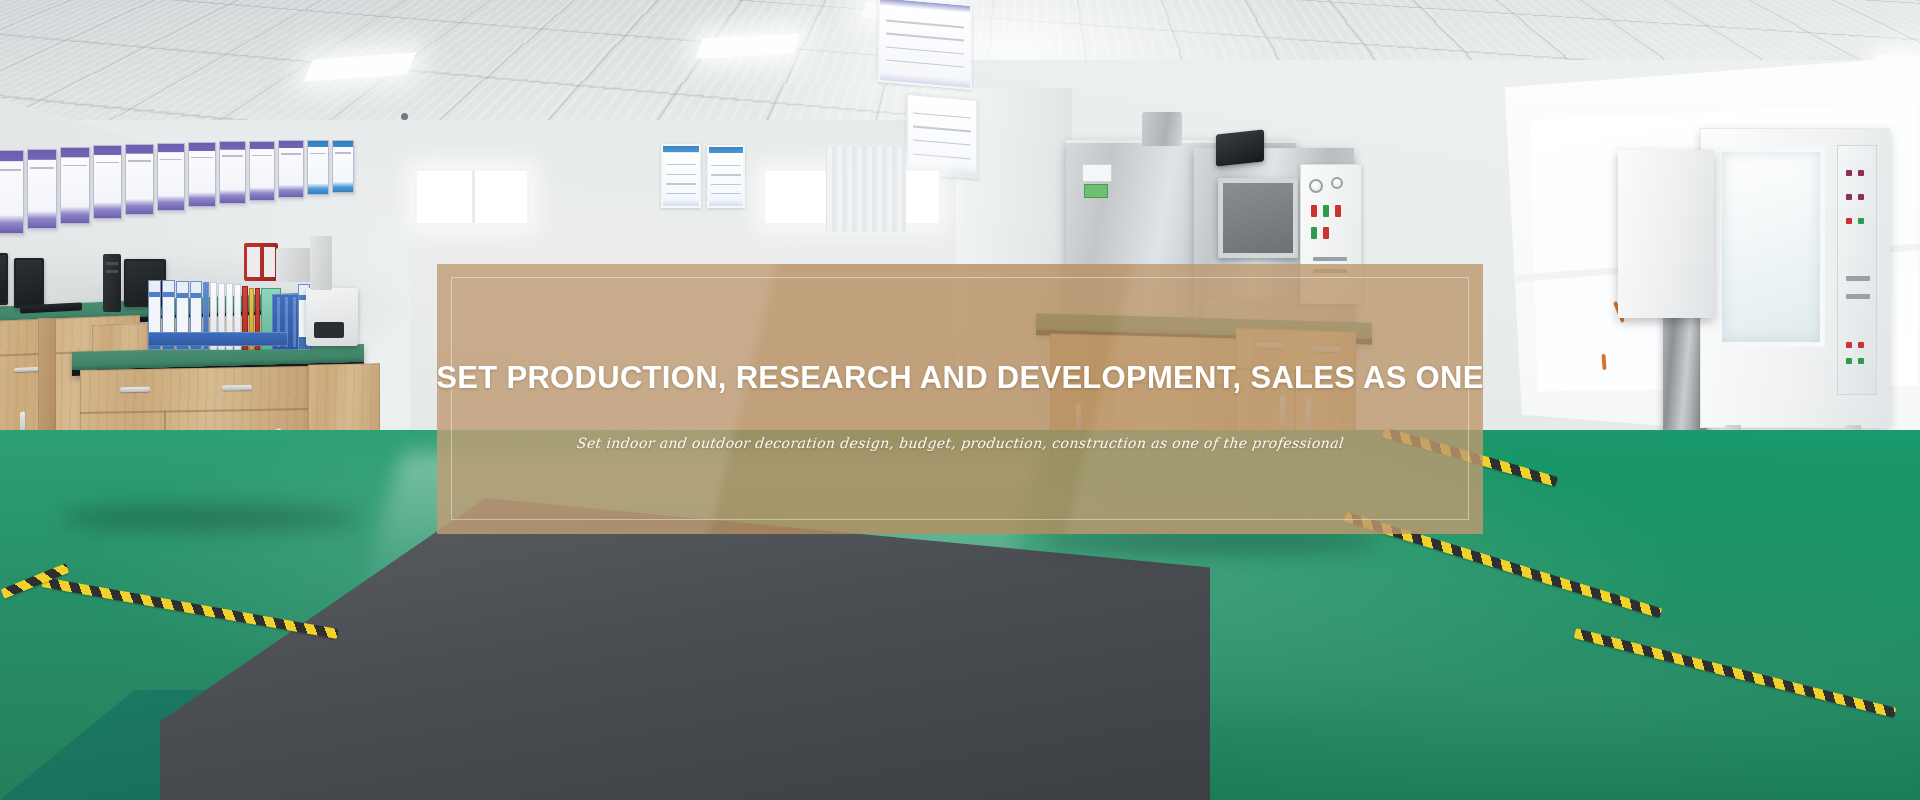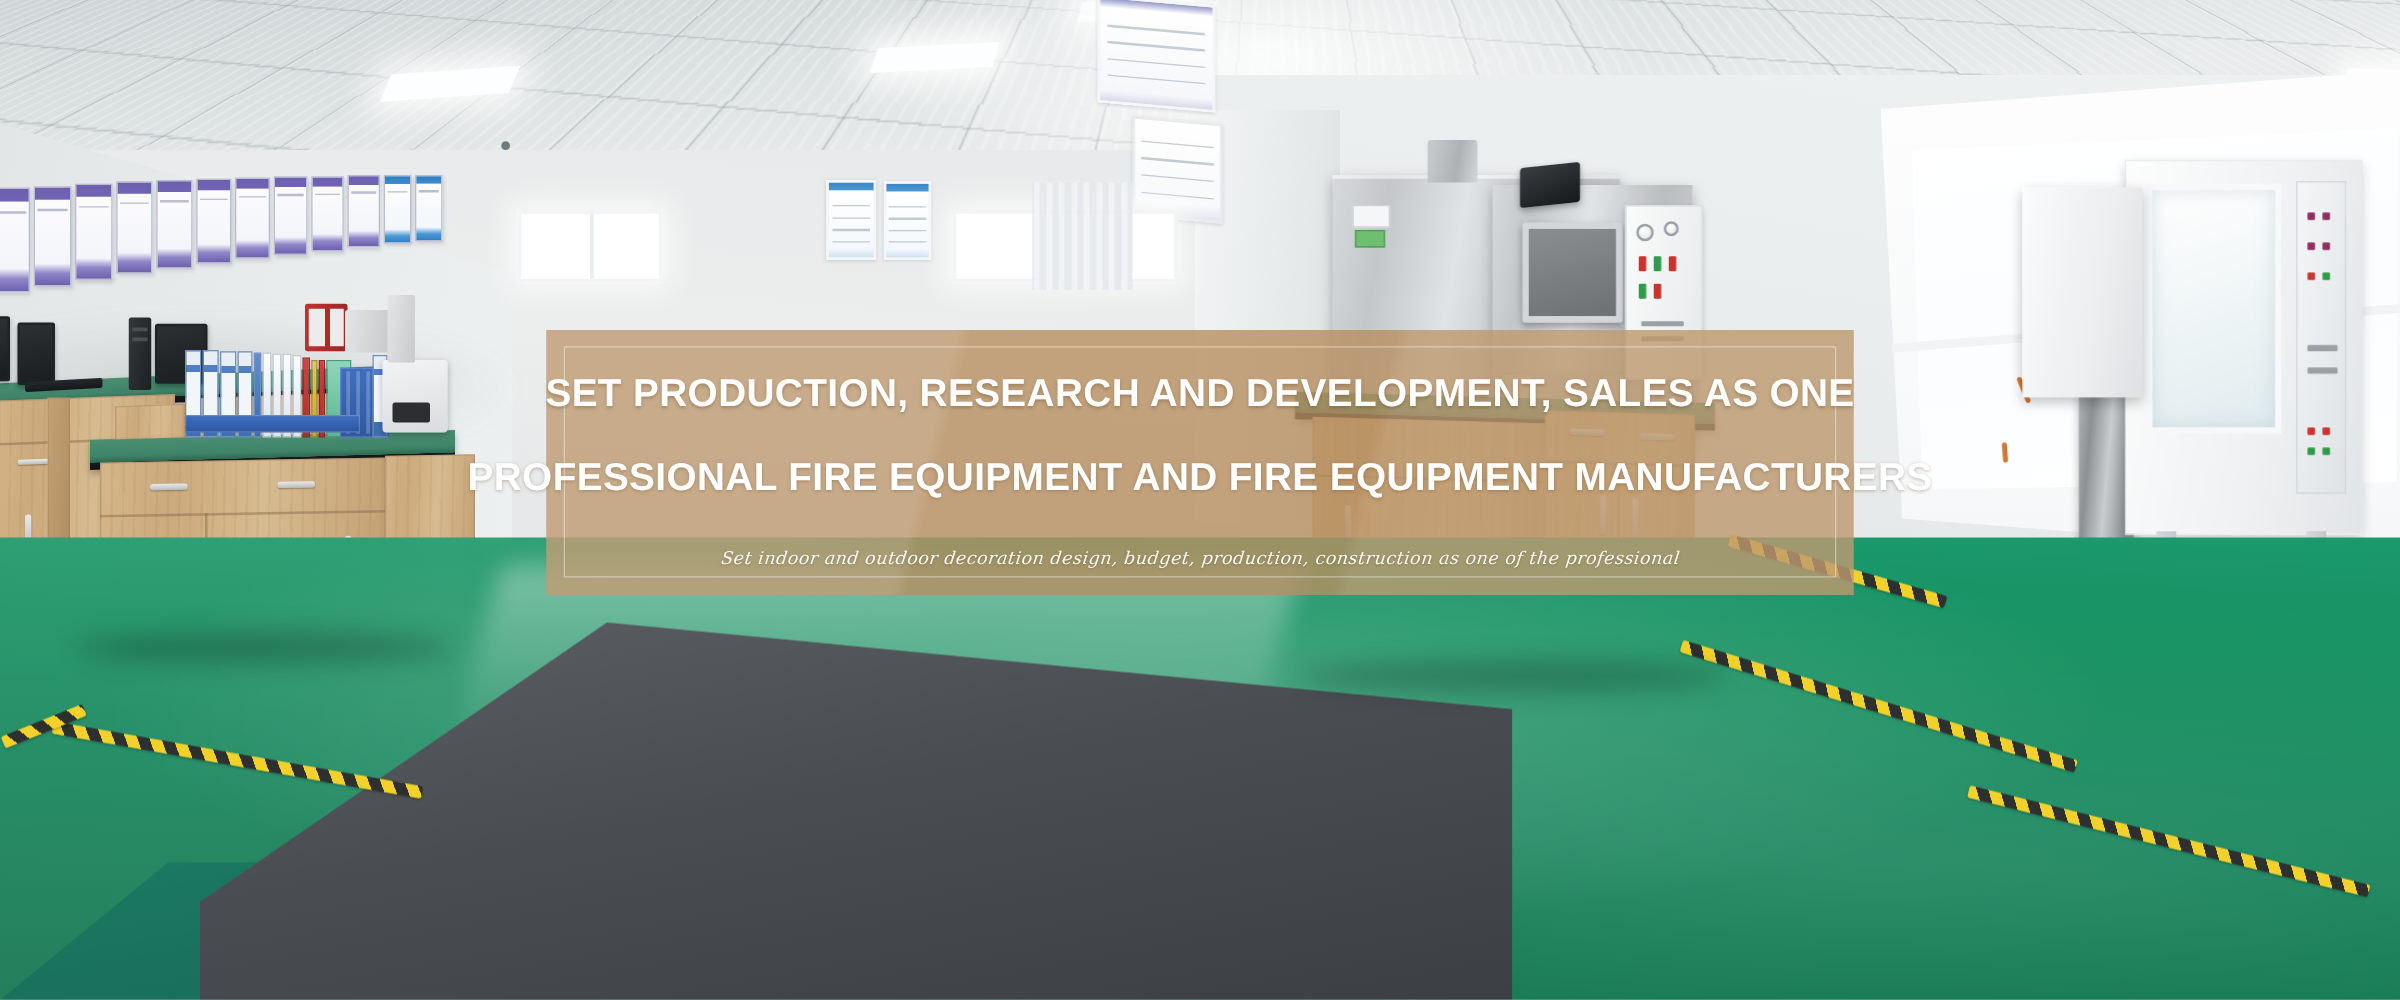--- a/index.html
+++ b/index.html
@@ -259,21 +259,21 @@
     box-shadow:0 1px 2px rgba(0,0,0,.25);
     border-radius:2px;
   }
   .kick{ position:absolute; background:#2b2f32; }
 
   
   .softshadow{ position:absolute; background:rgba(0,0,0,.22); filter:blur(10px); border-radius:50%; }
 
   
   .banner{
-    position:absolute; left:437px; top:264px; width:1046px; height:212px;
+    position:absolute; left:437px; top:264px; width:1046px; height:270px;
     background:rgba(183,143,96,.80);
     box-shadow:0 0 0 0 rgba(0,0,0,0);
   }
   .banner-gloss{
     position:absolute; left:0; top:0; width:100%; height:100%;
     background:linear-gradient(104deg, rgba(255,255,255,.10) 0 30%, rgba(255,255,255,0) 31% 62%, rgba(255,255,255,.08) 63% 100%);
     pointer-events:none;
   }
   .banner-inner{
     position:absolute; left:14px; top:13px; right:14px; bottom:14px;
@@ -573,18 +573,17 @@
 
     <div class="softshadow" style="left:60px; top:505px; width:300px; height:26px;"></div>
     <div class="softshadow" style="left:1040px; top:528px; width:340px; height:26px;"></div>
   </div>
 
   <div class="banner">
     <div class="banner-gloss"></div>
     <div class="banner-inner"></div>
     <div class="banner-content">
       <div class="bline1">SET PRODUCTION, RESEARCH AND DEVELOPMENT, SALES AS ONE</div>
-      <div class="bline2">PROFESSIONAL FIRE EQUIPMENT AND FIRE EQUIPMENT MANUFACTURERS</div>
       <div class="bsub">Set indoor and outdoor decoration design, budget, production, construction as one of the professional</div>
     </div>
   </div>
 
 </div>
 
 </body></html>

